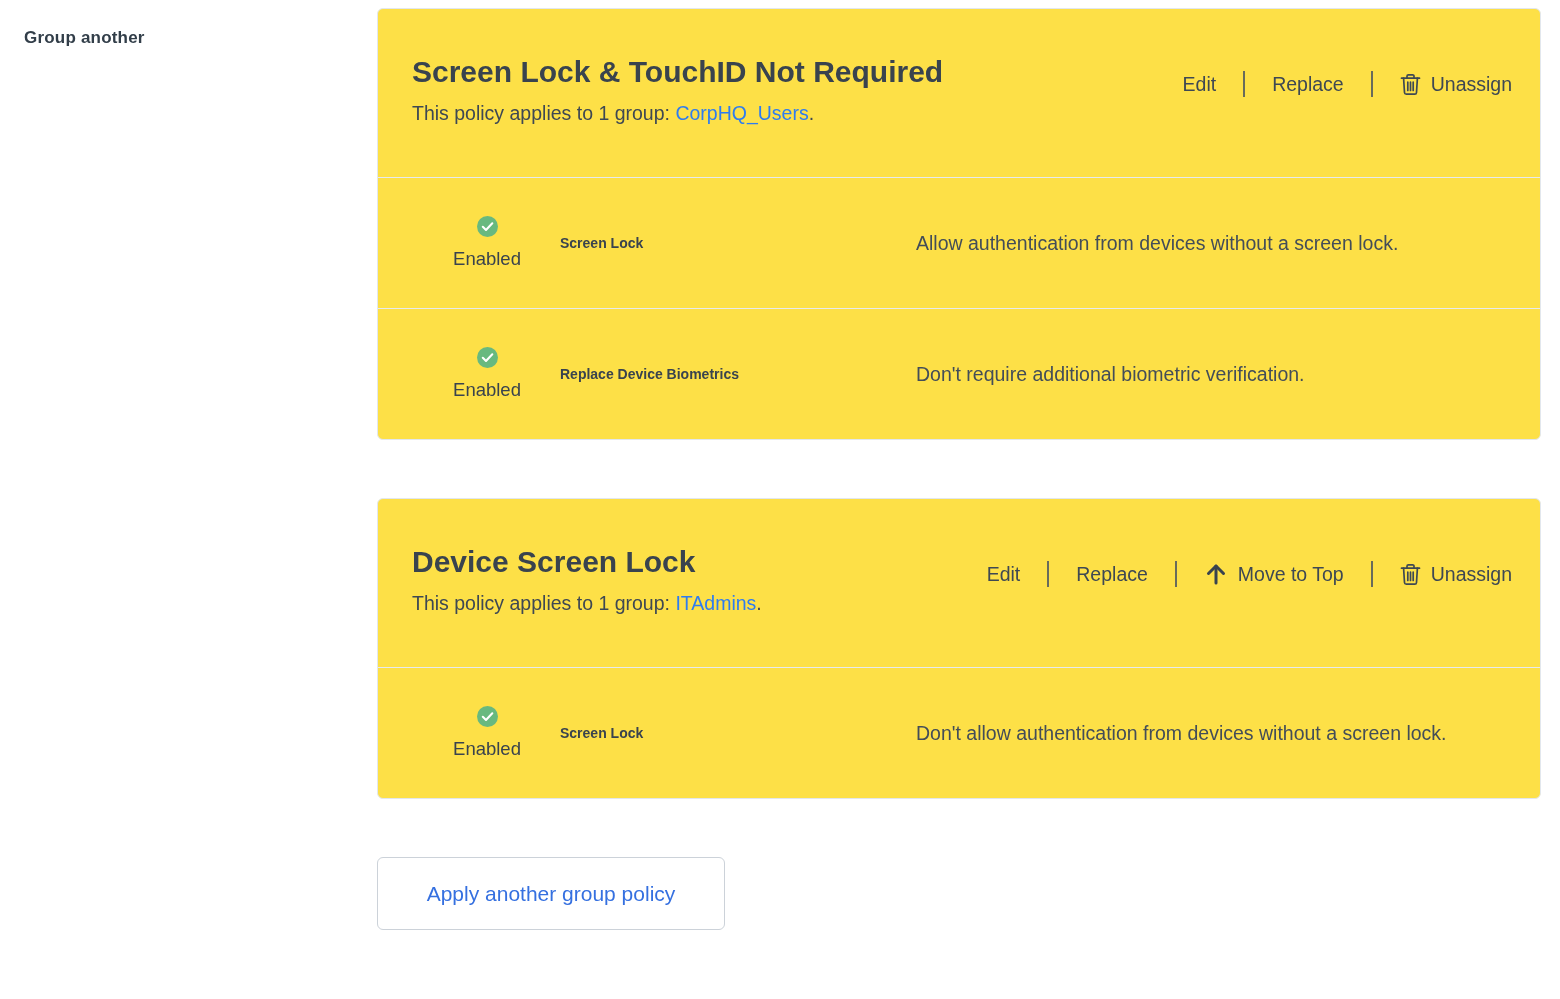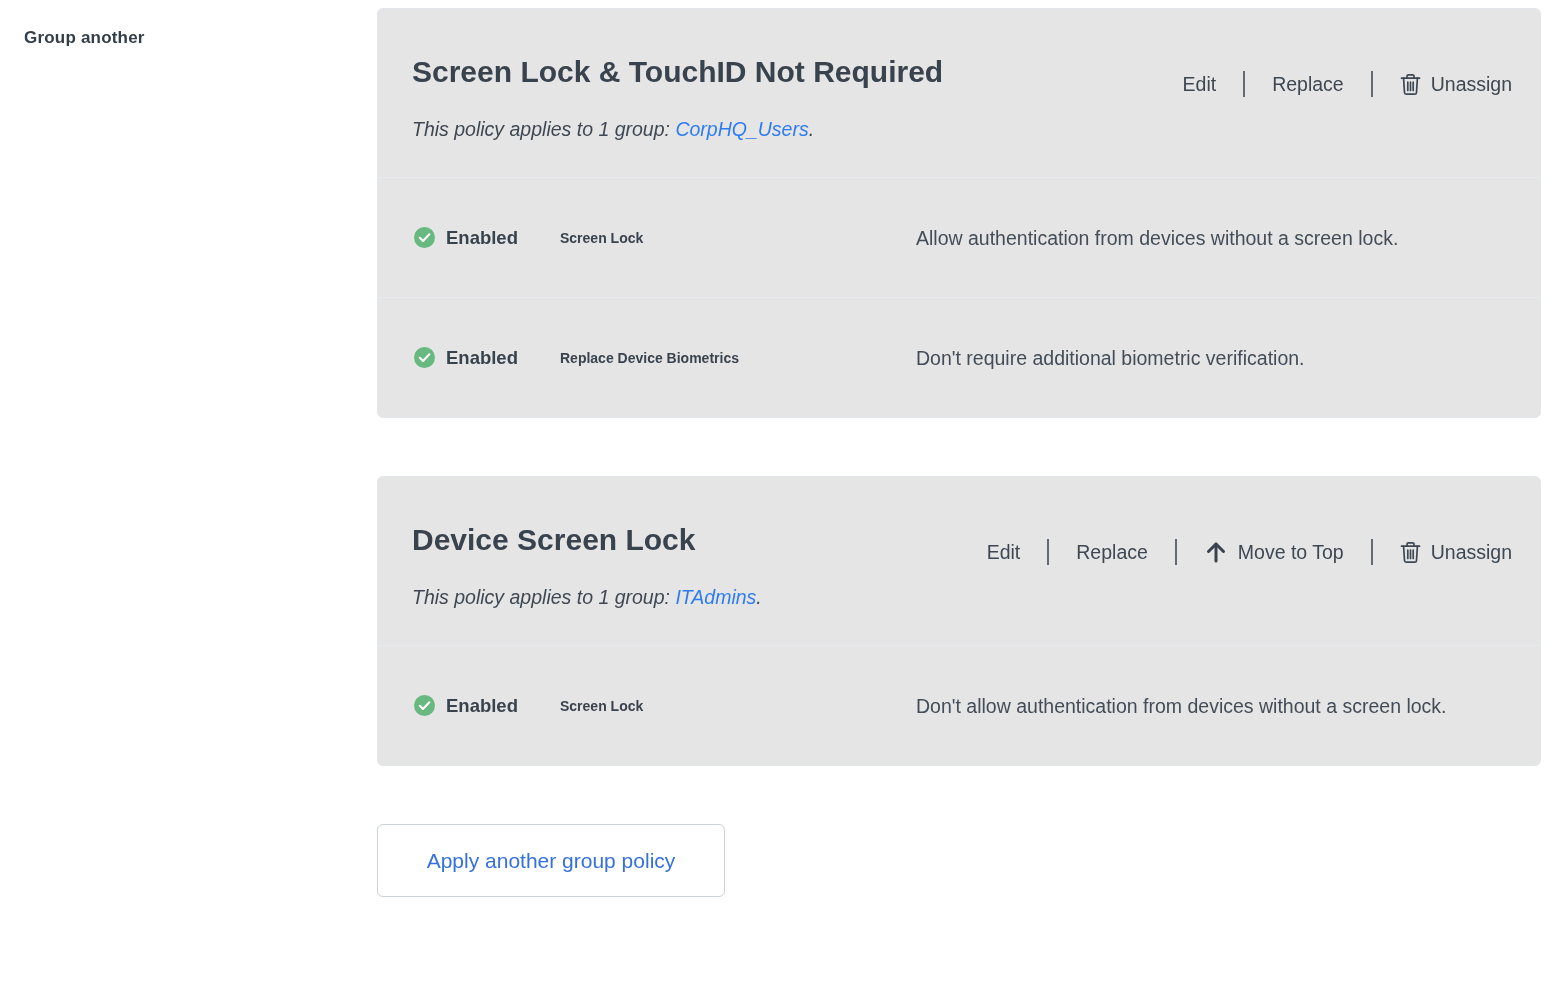--- a/index.html
+++ b/index.html
@@ -20,44 +20,43 @@
     color: #323e49;
     letter-spacing: 0.2px;
   }
   .content {
     position: absolute;
     left: 377px;
     top: 8px;
     width: 1164px;
   }
   .card {
-    background: #e5e5e5;
+    background: #fde047;
     border: 1px solid #e2e7ed;
     border-radius: 6px;
     width: 100%;
   }
   .card + .card { margin-top: 58px; }
   .card-header {
     display: flex;
     justify-content: space-between;
     align-items: flex-start;
     padding: 46px 28px 36px 34px;
     min-height: 168px;
   }
   .policy-title {
     font-size: 30px;
     font-weight: bold;
     color: #39434e;
     line-height: 1.1;
   }
   .applies {
-    margin-top: 30px;
+    margin-top: 14px;
     font-size: 19.5px;
     color: #3e4853;
-    font-style: italic;
   }
   .group-link {
     color: #2e7cf0;
     text-decoration: none;
     cursor: pointer;
   }
   .actions {
     display: flex;
     align-items: center;
     gap: 27px;
@@ -88,23 +87,24 @@
     padding: 38px 0;
     min-height: 120px;
   }
   .status-cell {
     margin-left: 36px;
     width: 146px;
     display: flex;
     align-items: center;
     gap: 11px;
     font-size: 18.5px;
-    font-weight: bold;
+    font-weight: normal;
     color: #39434e;
     flex-shrink: 0;
+    flex-direction: column;
   }
   .name-cell {
     width: 356px;
     font-size: 14px;
     font-weight: bold;
     color: #39434e;
     flex-shrink: 0;
     padding-right: 20px;
   }
   .desc-cell {

